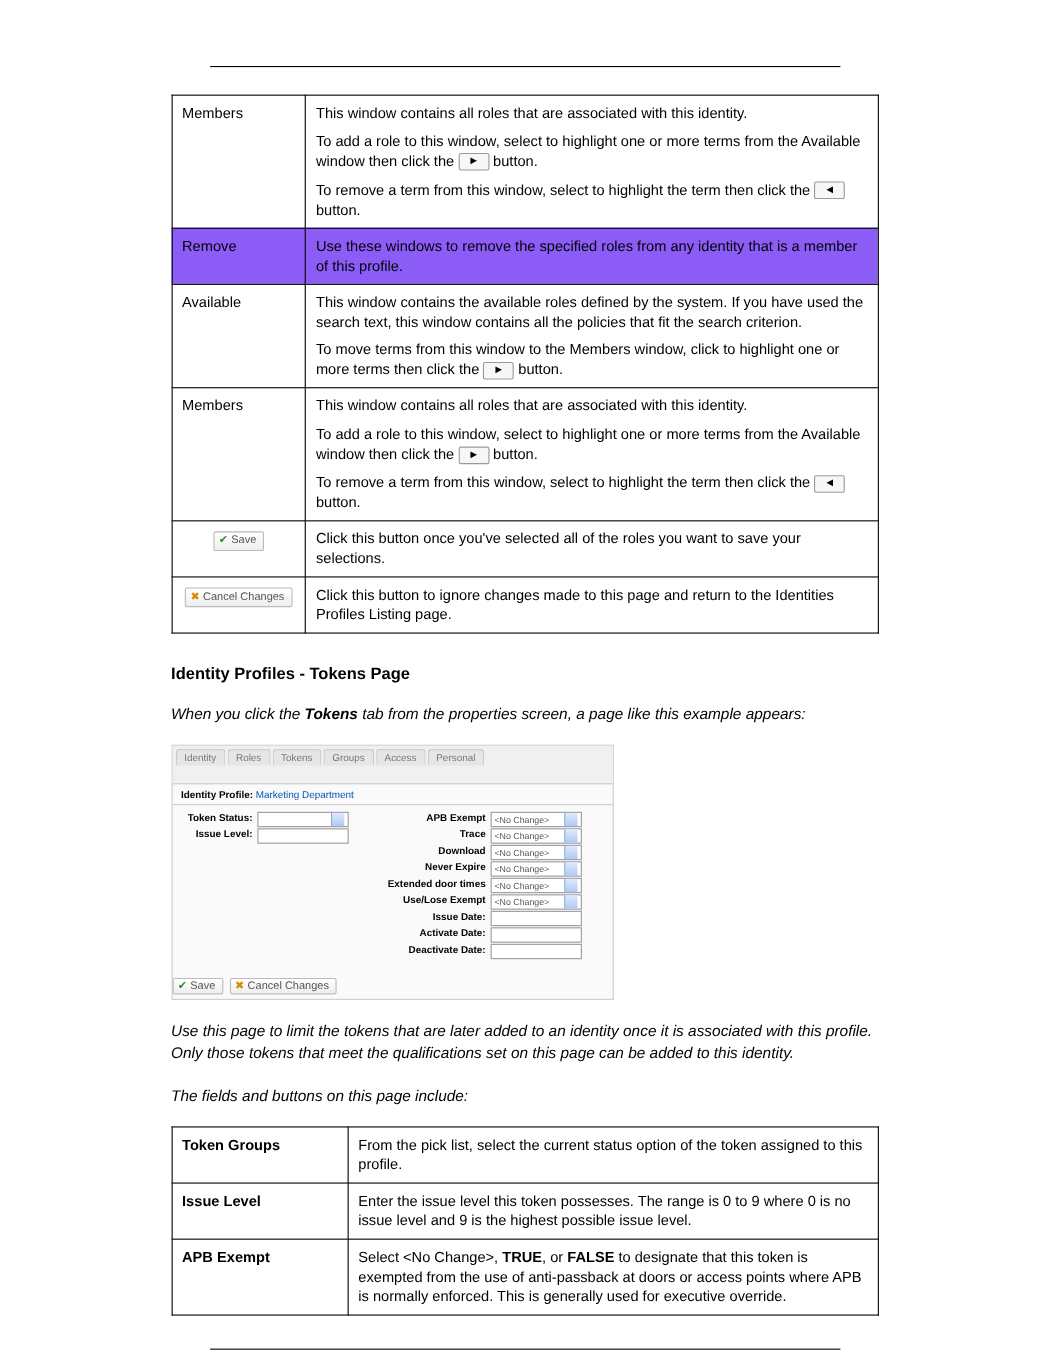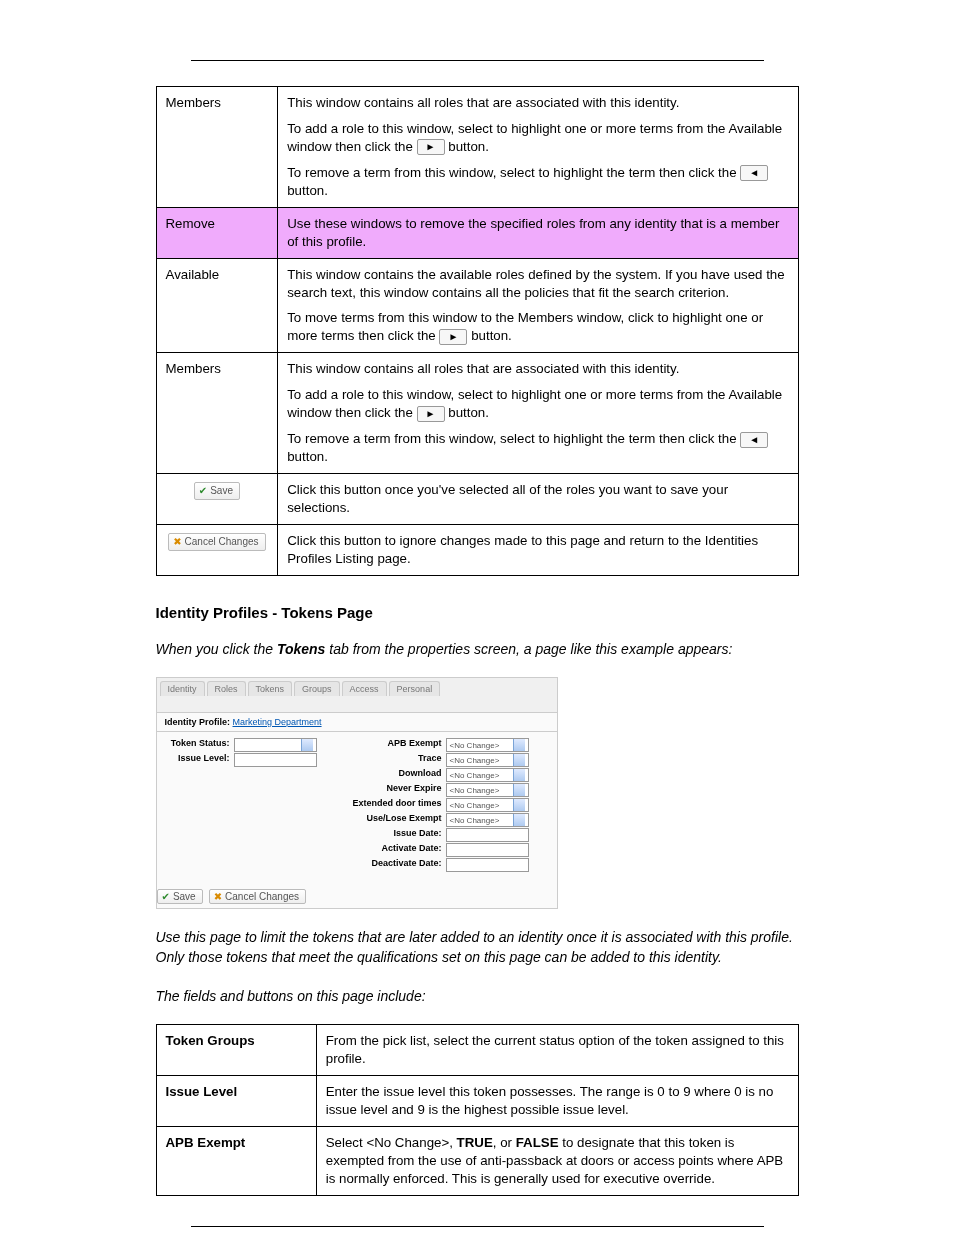--- a/index.html
+++ b/index.html
@@ -33,21 +33,21 @@
     vertical-align: top;
     font-size: 13.3px;
     line-height: 1.35;
     text-align: left;
   }
   .tbl td.col-label {
     width: 16%;
     white-space: nowrap;
     font-weight: normal;
   }
-  .tbl tr.highlight td { background: #f0abfc; }
+  .tbl tr.highlight td { background: #8b5cf6; }
   .tbl p { margin: 0 0 8px 0; }
   .tbl p:last-child { margin-bottom: 0; }
   .inline-btn {
     display: inline-block;
     border: 1px solid #999;
     padding: 0 4px;
     font-size: 10px;
     line-height: 14px;
     min-width: 18px;
     text-align: center;
@@ -105,21 +105,21 @@
     border-bottom: none;
     border-radius: 3px 3px 0 0;
     color: #777;
   }
   .mock-header {
     padding: 4px 8px;
     border-bottom: 1px solid #ccc;
     font-size: 9px;
   }
   .mock-header b { font-weight: bold; }
-  .mock-header a { color: #0057b3; text-decoration: underline; }
+  .mock-header a { color: #0057b3; }
   .mock-body {
     padding: 5px 8px 8px 8px;
   }
   .mock-row {
     display: flex;
     margin: 1px 0;
   }
   .mock-row .lbl {
     flex: 0 0 160px;
     text-align: right;

